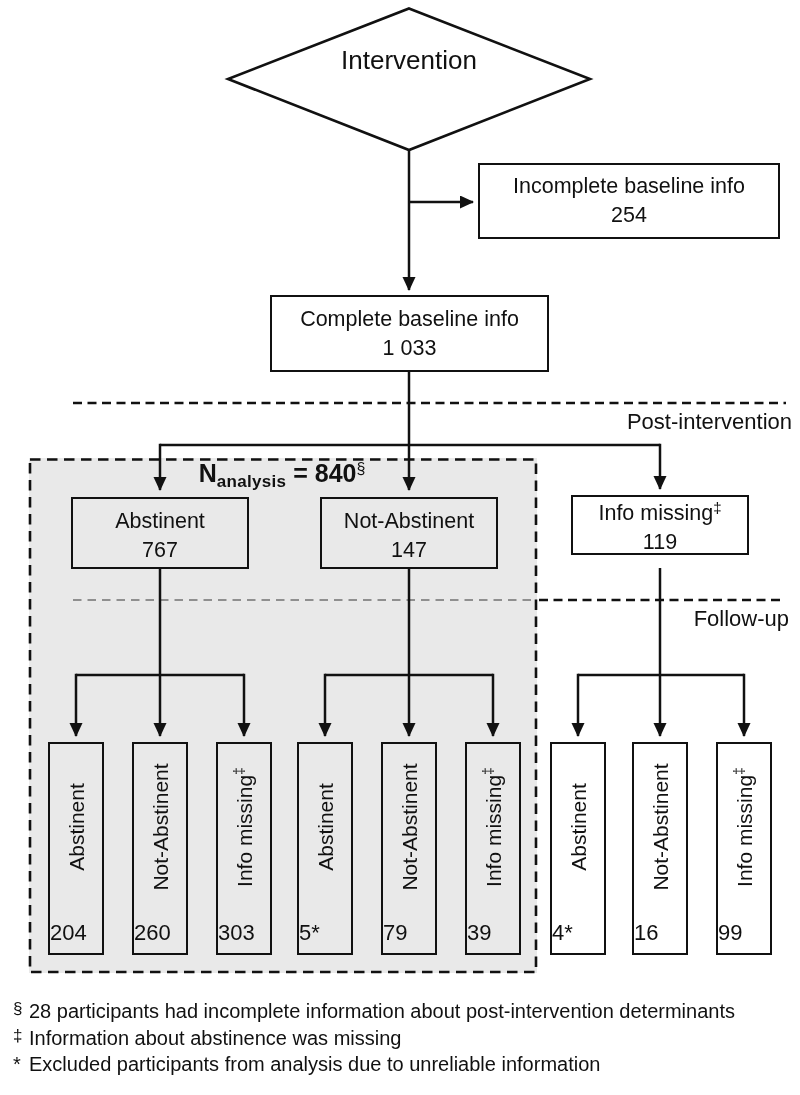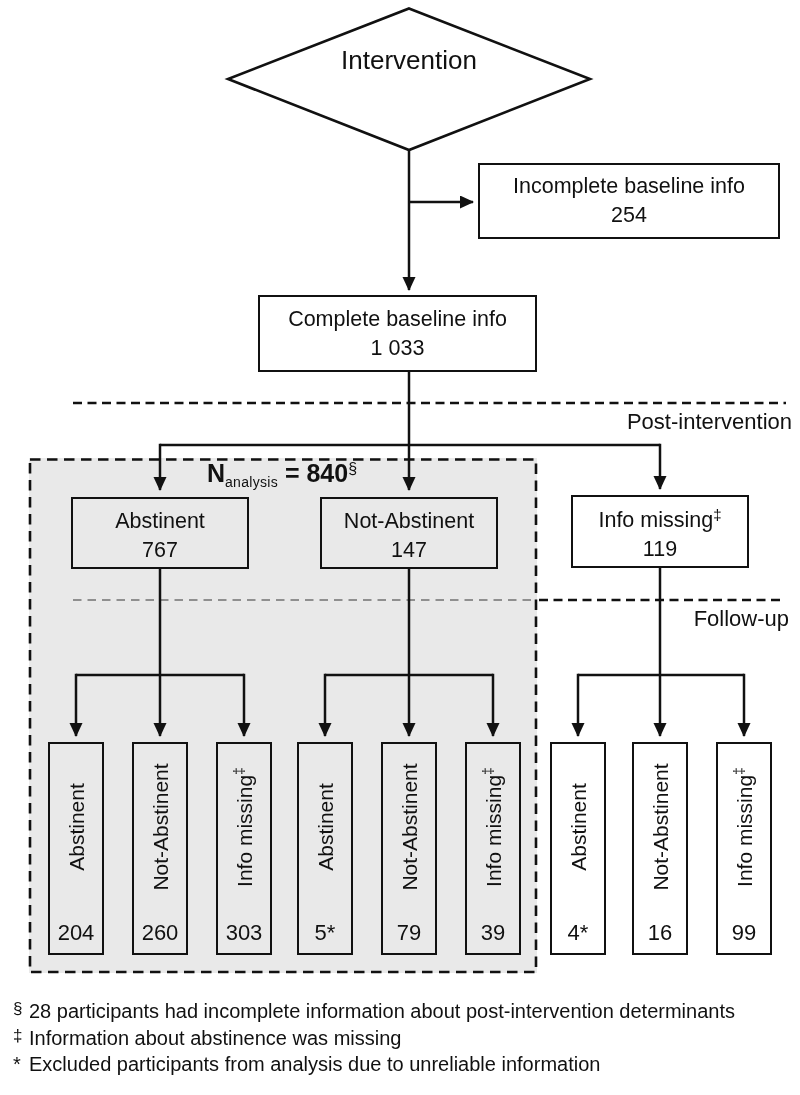--- a/index.html
+++ b/index.html
@@ -30,38 +30,38 @@
   }
   
   .section-label { font-size:22px; line-height:26px; white-space:nowrap; }
   #post-label { right:8px; top:409px; text-align:right; }
   #follow-label { right:11px; top:606px; text-align:right; }
   
   #n-analysis {
     left:102px; top:459px; width:360px; text-align:center;
     font-weight:bold; font-size:25px; white-space:nowrap;
   }
-  #n-analysis sub { font-size:14px; font-weight:normal; vertical-align:-5px; letter-spacing:0.3px; }
+  #n-analysis sub { font-size:17px; font-weight:bold; vertical-align:-5px; letter-spacing:0.3px; }
   #n-analysis sup { font-size:16px; font-weight:normal; vertical-align:8px; }
   
   .vbox {
     box-sizing:border-box; width:56px; height:213px; top:742px;
     border:2.5px solid #111111; background:transparent;
   }
   .vbox .vlabel {
     position:absolute; left:0; right:0; top:2px; bottom:46px;
     display:flex; align-items:center; justify-content:center;
   }
   .vbox .vlabel .rlabel {
     transform:rotate(-90deg); white-space:nowrap; font-size:21px;
   }
   .vbox .vlabel sup { font-size:14px; }
   .vbox .vnum {
     position:absolute; left:0; right:0; bottom:7px;
-    text-align:center; font-size:22px;
+    text-align:left; font-size:22px;
   }
   .nodesup { font-size:15px; vertical-align:7px; }
   
   #footnotes { left:13px; top:999px; font-size:20px; line-height:25.5px; }
   .footnote { white-space:nowrap; }
   .footnote .marker { display:inline-block; width:16px; }
   .footnote.raised .marker { position:relative; top:-4px; font-size:17px; }
 </style>
 </head>
 <body>
@@ -120,39 +120,39 @@
 
   <div class="abs" id="diamond-label">
     <div>Intervention</div>
   </div>
 
   <div class="abs node" style="left:478px; top:163px; width:302px; height:76px;">
     <div>Incomplete baseline info</div>
     <div>254</div>
   </div>
 
-  <div class="abs node" style="left:258px; top:295px; width:279px; height:77px;">
+  <div class="abs node" style="left:270px; top:295px; width:279px; height:77px;">
     <div>Complete baseline info</div>
     <div>1 033</div>
   </div>
 
   <div class="abs section-label" id="post-label">Post-intervention</div>
   <div class="abs section-label" id="follow-label">Follow-up</div>
 
   <div class="abs" id="n-analysis"><span>N</span><sub>analysis</sub><span> = 840</span><sup>§</sup></div>
 
   <div class="abs node" style="left:71px; top:497px; width:178px; height:72px;">
     <div><span>Abstinent</span><sup class="nodesup"></sup></div>
     <div>767</div>
   </div>
   <div class="abs node" style="left:320px; top:497px; width:178px; height:72px;">
     <div><span>Not-Abstinent</span><sup class="nodesup"></sup></div>
     <div>147</div>
   </div>
-  <div class="abs node" style="left:571px; top:495px; width:178px; height:73px; background:#ffffff;">
+  <div class="abs node" style="left:571px; top:495px; width:178px; height:60px; background:#ffffff;">
     <div><span>Info missing</span><sup class="nodesup">‡</sup></div>
     <div>119</div>
   </div>
 
   <div class="abs vbox" style="left:48px;">
     <div class="vlabel">
         <span class="rlabel"><span>Abstinent</span><sup></sup></span>
       </div>
     <div class="vnum">204</div>
   </div>

